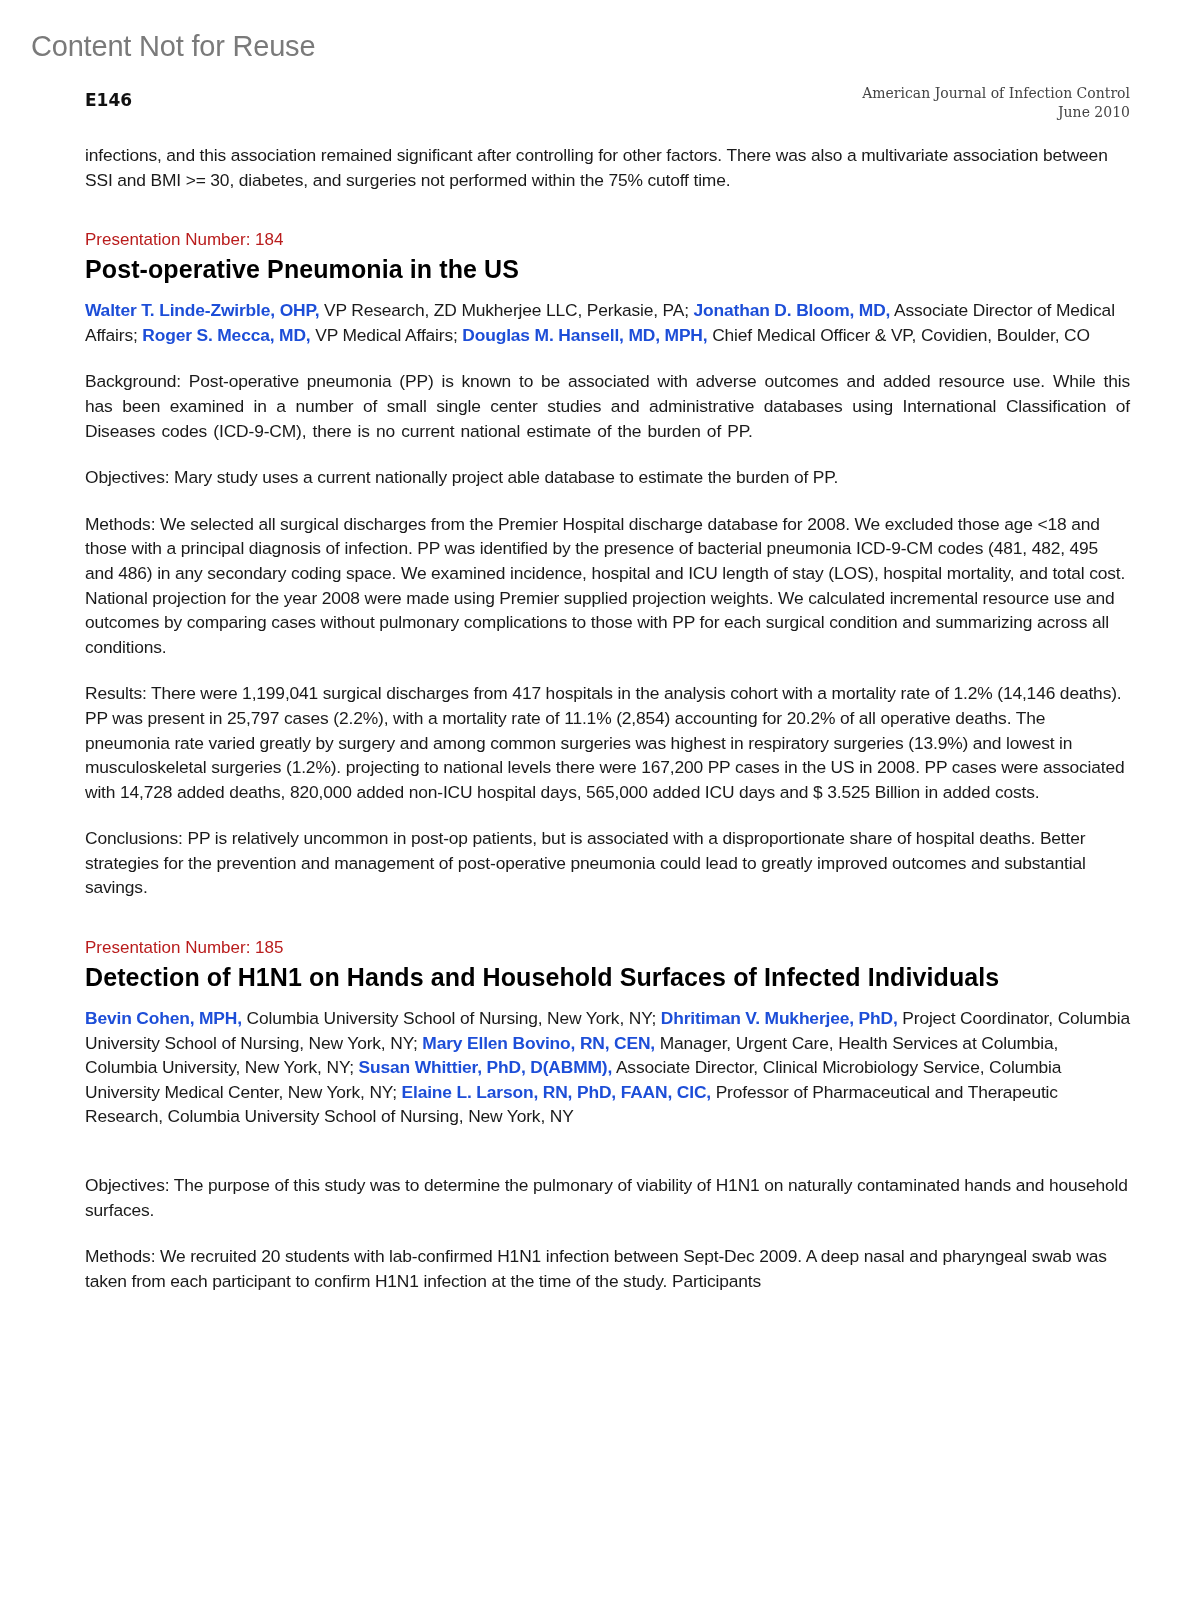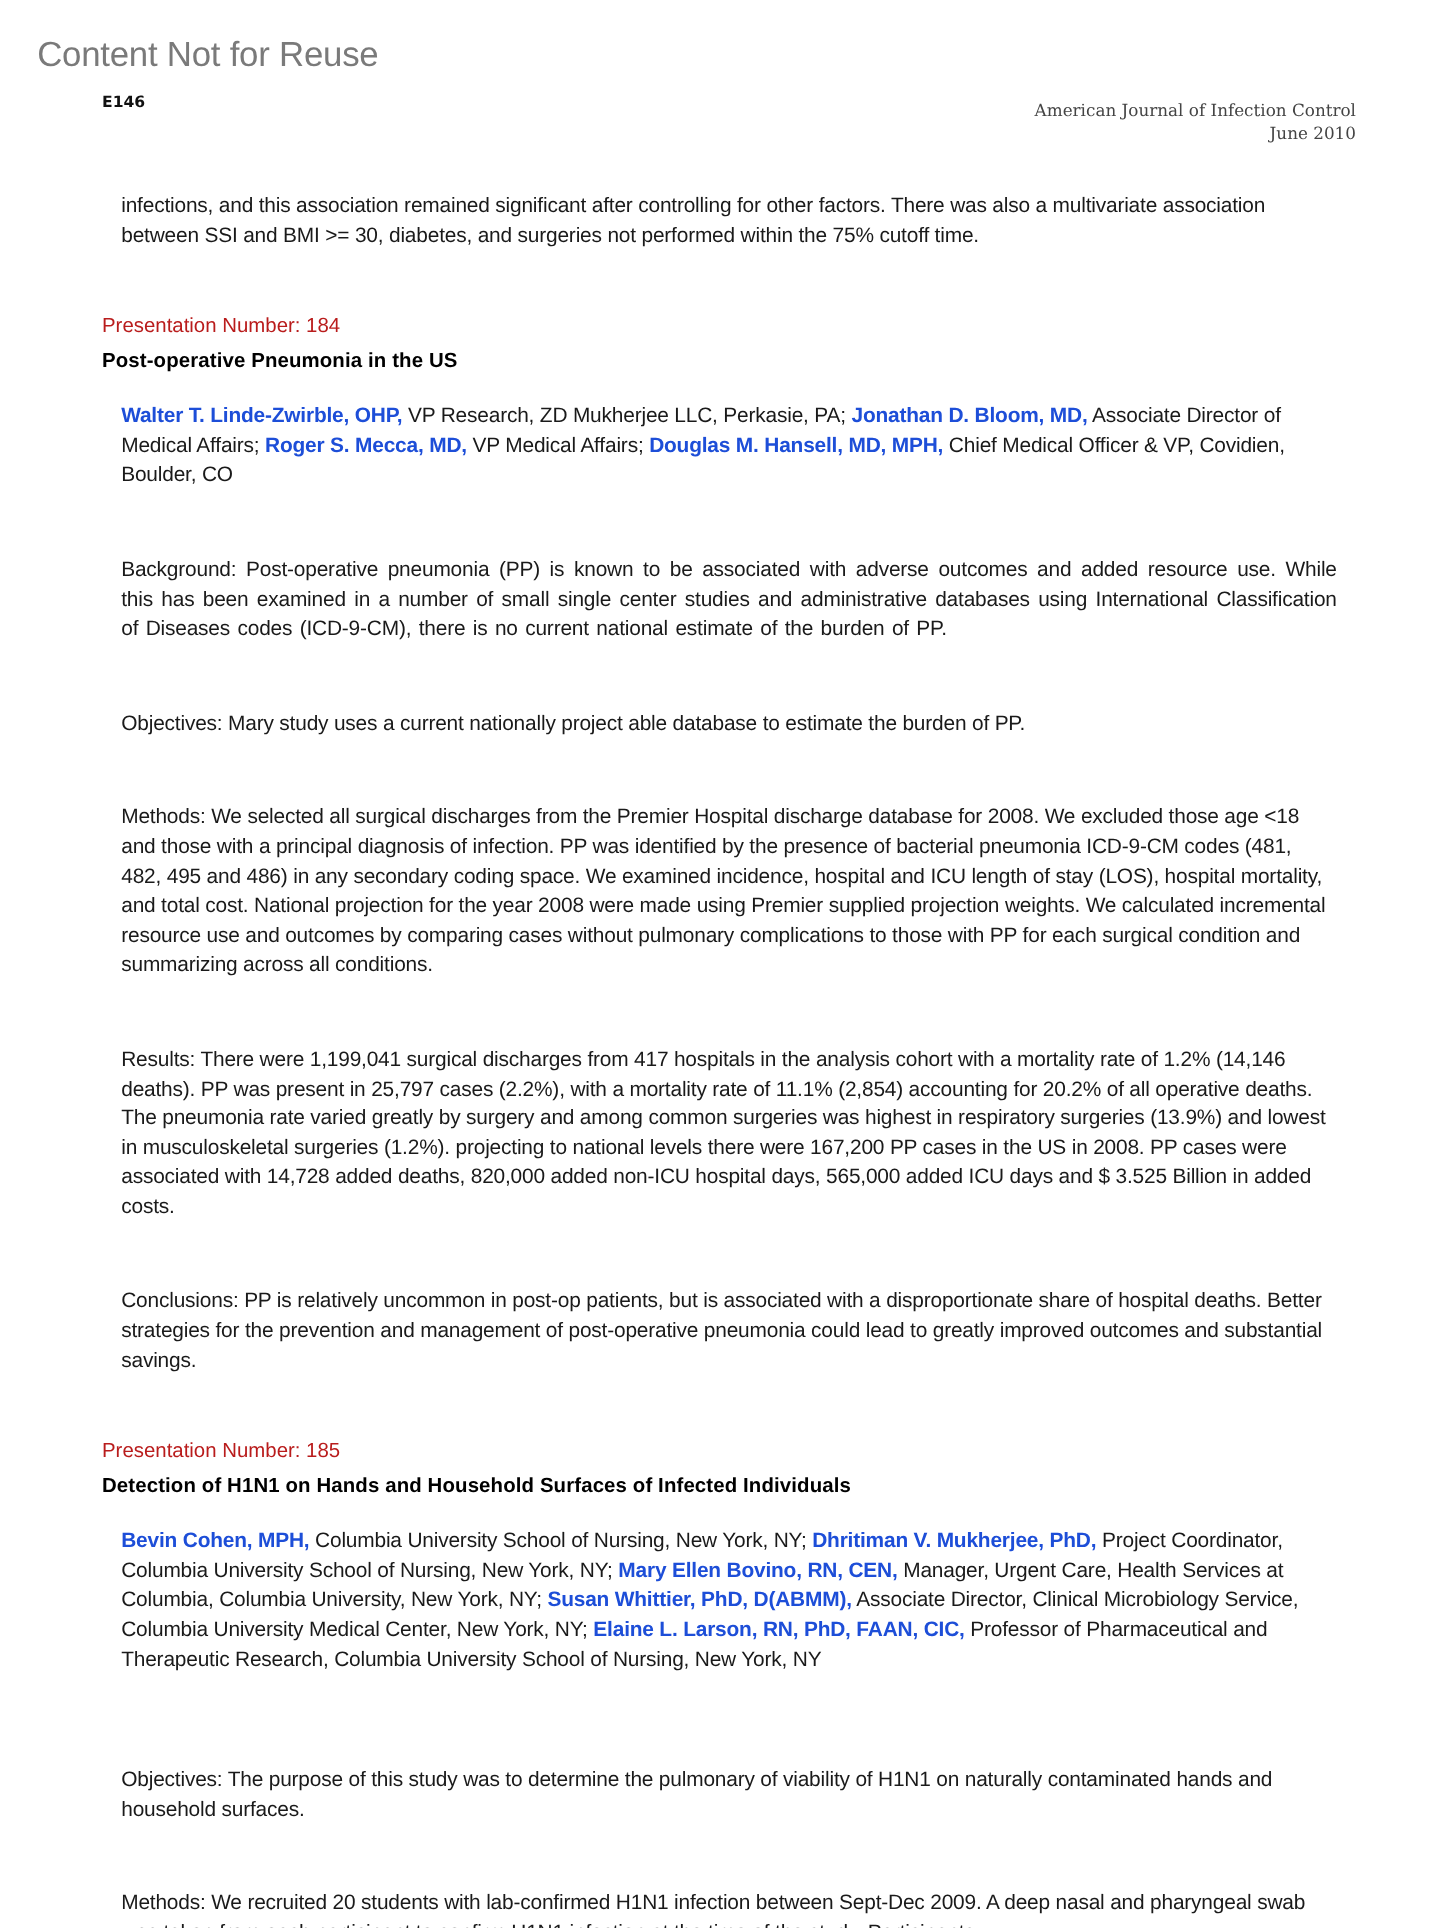--- a/index.html
+++ b/index.html
@@ -1,29 +1,29 @@
 <!DOCTYPE html>
 <html><head>
 <meta charset="utf-8">
 <style>
   html, body { margin: 0; padding: 0; background: #ffffff; }
   body { width: 1200px; height: 1607px; position: relative; overflow: hidden;
          font-family: "Liberation Sans", sans-serif; color: #1a1a1a; }
   .watermark { position: absolute; left: 31px; top: 30px; font-size: 29px; color: #7a7a7a;
                font-family: "Liberation Sans", sans-serif; letter-spacing: -0.2px; }
-  .page-num { position: absolute; left: 85px; top: 78px; font-size: 13px; font-weight: bold;
+  .page-num { position: absolute; left: 85px; top: 90px; font-size: 17px; font-weight: bold;
               font-family: "DejaVu Sans", sans-serif; color: #111; }
   .journal { position: absolute; right: 70px; top: 84px; text-align: right; 
              font-family: "DejaVu Serif", serif; font-size: 14px; color: #444; line-height: 19px; }
   .content { position: absolute; left: 85px; top: 143px; width: 1045px; }
-  p { margin: 16px; font-size: 17.4px; line-height: 24.6px; letter-spacing: -0.15px; }
+  p { margin: 0; font-size: 17.4px; line-height: 24.6px; letter-spacing: -0.15px; }
   .gap { height: 22px; }
   .gap-lg { height: 36px; }
   .pres-num { font-size: 17px; line-height: 24px; color: #b91c1c; }
-  h2 { margin: 0 0 12px 0; font-size: 17px; line-height: 34px; font-weight: bold; color: #000;
+  h2 { margin: 0 0 12px 0; font-size: 25px; line-height: 34px; font-weight: bold; color: #000;
        letter-spacing: 0.1px; }
   .authors b { font-weight: bold; color: #1d4ed8; }
   .justify { text-align: justify; word-spacing: 1.5px; }
 </style>
 </head>
 <body>
 
 <div class="watermark">Content Not for Reuse</div>
 <div class="page-num">E146</div>
 <div class="journal">

